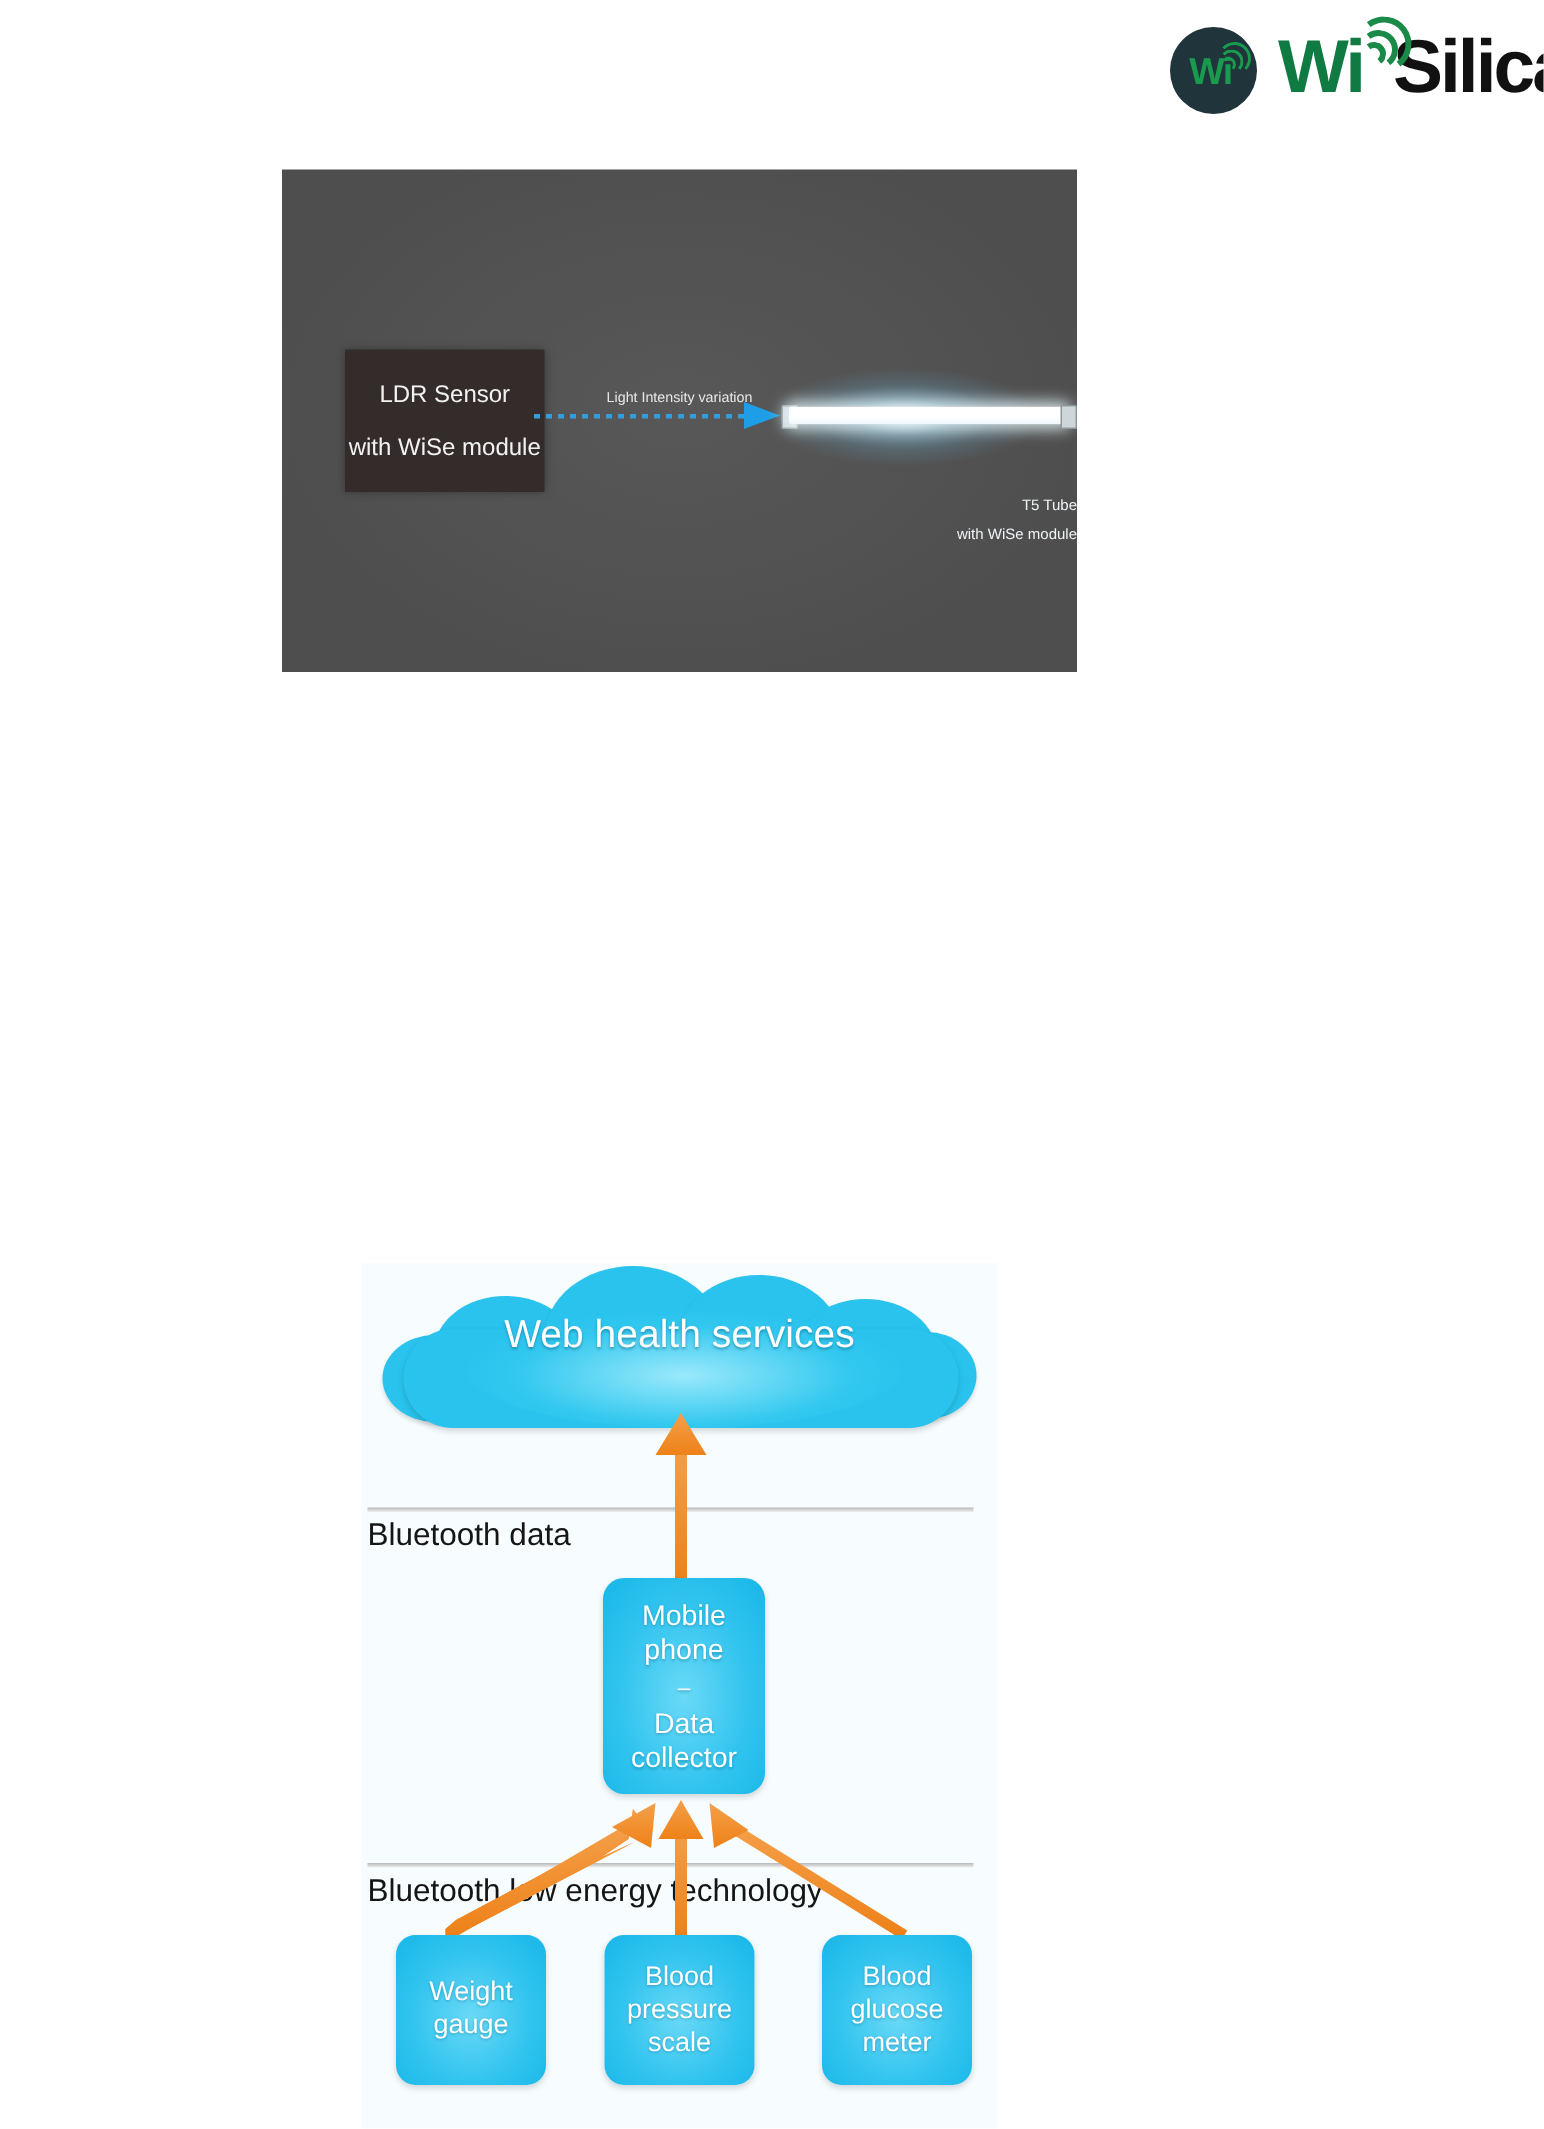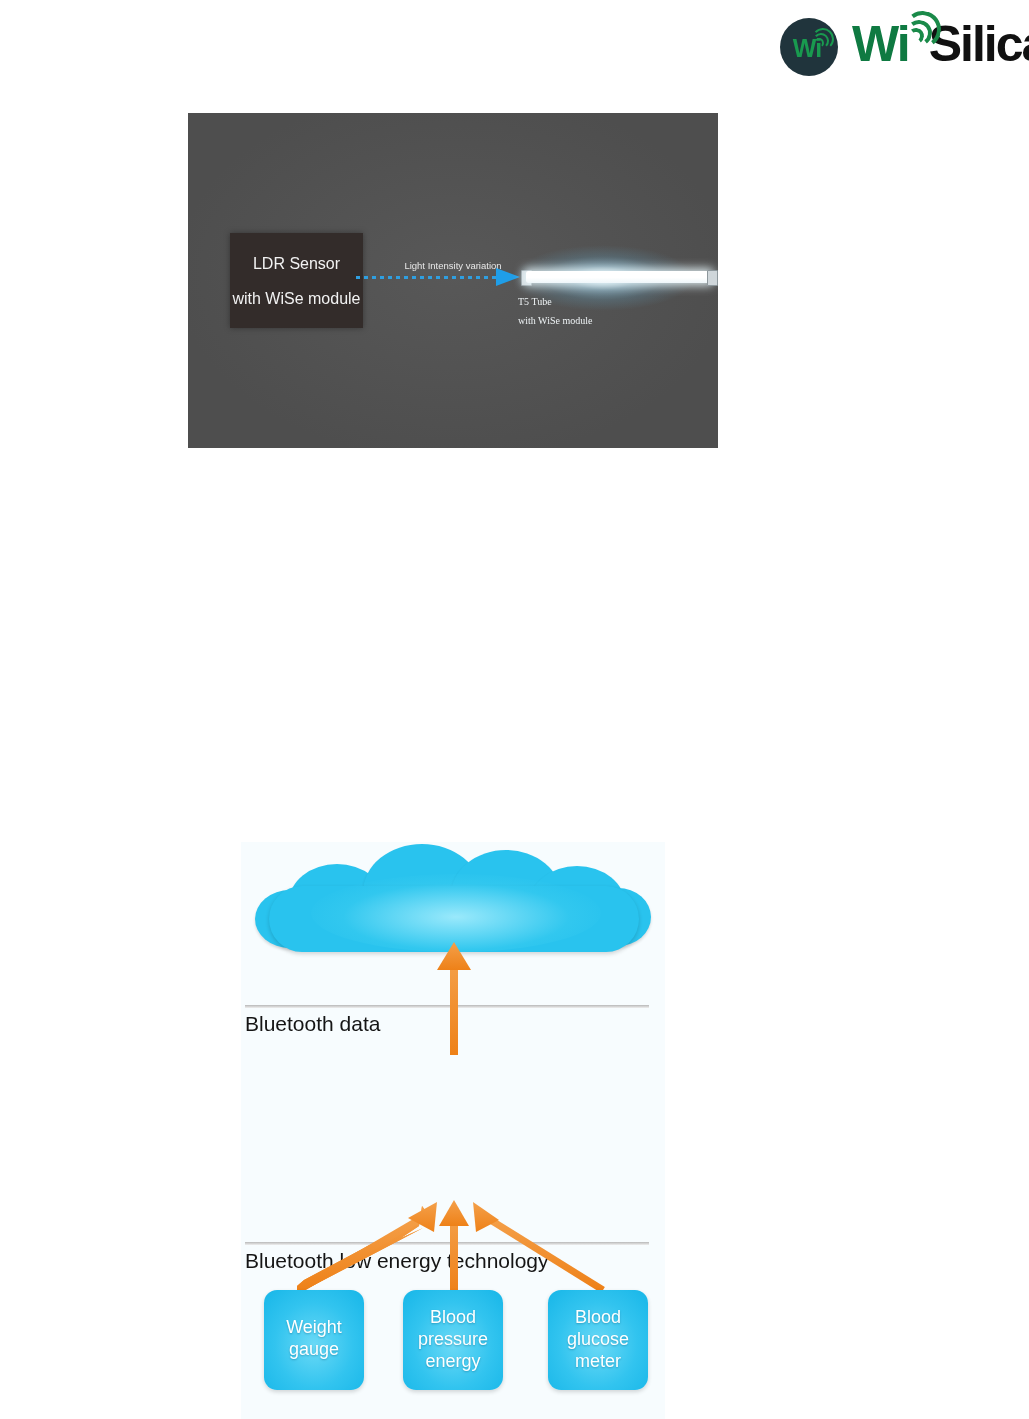--- a/index.html
+++ b/index.html
@@ -181,25 +181,26 @@
     border: 1px solid #8d979c;
     border-radius: 1px;
   }
   #tube-cap-l { left: 333px; }
   #tube-cap-r { left: 519px; }
 
   #tube-label1, #tube-label2 {
     position: absolute;
     left: 330px;
     width: 200px;
-    text-align: left;
+    text-align: right;
     color: #eef3f5;
     font-size: 10px;
-    font-family: Liberation Serif, serif;
-    white-space: nowrap;
+    font-family: Liberation Sans, sans-serif;
+    white-space: nowrap;
+    margin-top: 36px;
   }
   #tube-label1 { top: 183px; }
   #tube-label2 { top: 202px; }
 
   
   #fig2 {
     position: absolute;
     left: 241px;
     top: 842px;
     width: 424px;
@@ -364,20 +365,21 @@
 
   <div id="cloud">
     <div class="puff" style="left:38px;  top:20px;  width:96px;  height:76px;"></div>
     <div class="puff" style="left:112px; top:0px;   width:118px; height:96px;"></div>
     <div class="puff" style="left:200px; top:6px;   width:110px; height:90px;"></div>
     <div class="puff" style="left:278px; top:22px;  width:96px;  height:76px;"></div>
     <div class="puff" style="left:4px;   top:46px;  width:70px;  height:58px;"></div>
     <div class="puff" style="left:334px; top:44px;  width:66px;  height:58px;"></div>
     <div id="cloud-body"></div>
     <div id="cloud-sheen"></div>
+    <div id="cloud-title">Web health services</div>
   </div>
 
   <div class="divider" id="divider-cellular"></div>
   <div class="tier-label" id="label-cellular">Bluetooth data</div>
 
   <div class="divider" id="divider-bluetooth"></div>
   <div class="tier-label" id="label-bluetooth">Bluetooth low energy technology</div>
 
   <svg id="fig2-arrows" viewBox="0 0 424 577">
     <defs>
@@ -403,33 +405,40 @@
       <rect x="209" y="372" width="8" height="78" fill="url(#og)"></rect>
       <polygon points="213,358 228,384 198,384" fill="url(#og)"></polygon>
     </g>
 
     <g>
       <line x1="362" y1="448" x2="243" y2="374" stroke="url(#og)" stroke-width="7"></line>
       <polygon points="232,360 258,378 235,390" fill="url(#og)"></polygon>
     </g>
   </svg>
 
+  <div id="phone-node">
+    <div class="node-text" id="phone-l1">Mobile</div>
+    <div class="node-text" id="phone-l2">phone</div>
+    <div class="node-text" id="phone-l3">–</div>
+    <div class="node-text" id="phone-l4">Data</div>
+    <div class="node-text" id="phone-l5">collector</div>
+  </div>
 
   <div class="device-node" id="device-0">
     <div class="device-lines">
       <div>Weight</div>
       <div>gauge</div>
     </div>
   </div>
 
   <div class="device-node" id="device-1">
     <div class="device-lines">
       <div>Blood</div>
       <div>pressure</div>
-      <div>energy</div>
+      <div>scale</div>
     </div>
   </div>
 
   <div class="device-node" id="device-2">
     <div class="device-lines">
       <div>Blood</div>
       <div>glucose</div>
       <div>meter</div>
     </div>
   </div>

